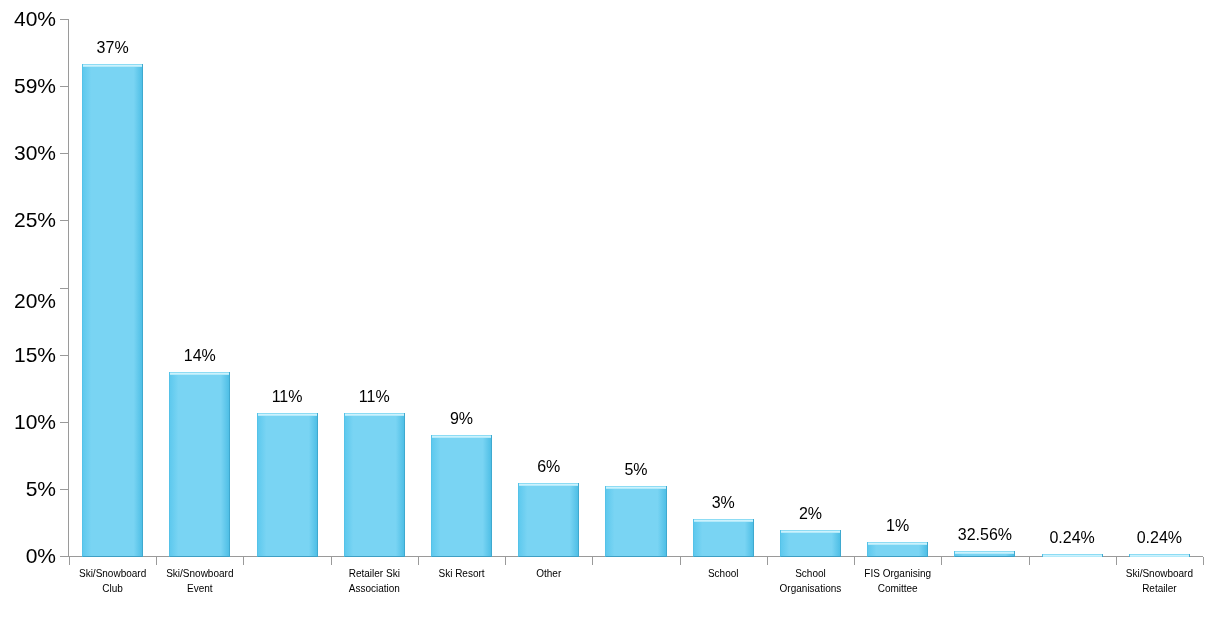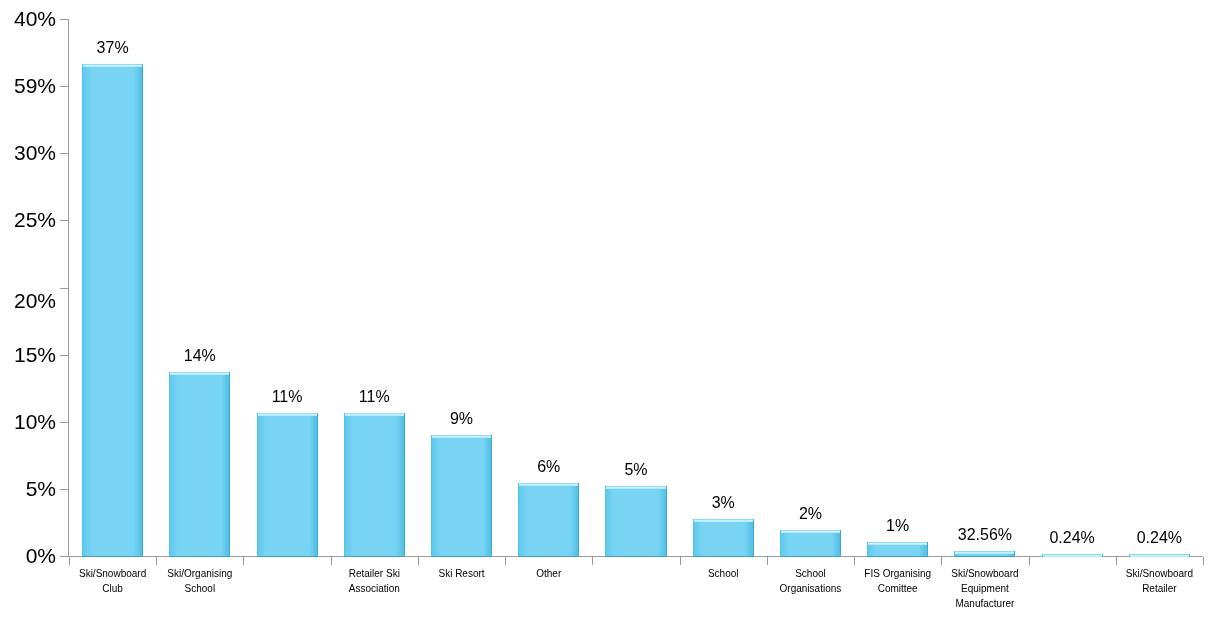--- a/index.html
+++ b/index.html
@@ -233,28 +233,27 @@
       <div class="bar-slot" style="left: 1059.85px; width: 61.0615px;">
         <div class="bar" style="height: 3.222px;">
           <div class="bar-top-hi"></div>
         </div>
         <div class="bar-label" style="bottom: 11.222px;">0.24%</div>
       </div>
     </div>
 
   <div id="x-axis-labels">
       <div class="cat-label" style="left: 0px; width: 87.2308px;">Ski/Snowboard Club</div>
-      <div class="cat-label" style="left: 87.2308px; width: 87.2308px;">Ski/Organising School</div>
+      <div class="cat-label" style="left: 87.2308px; width: 87.2308px;">Ski/Snowboard Event</div>
       <div class="cat-label" style="left: 261.692px; width: 87.2308px;">Retailer Ski Association</div>
       <div class="cat-label" style="left: 348.923px; width: 87.2308px;">Ski Resort</div>
       <div class="cat-label" style="left: 436.154px; width: 87.2308px;">Other</div>
       <div class="cat-label" style="left: 610.615px; width: 87.2308px;">School</div>
       <div class="cat-label" style="left: 697.846px; width: 87.2308px;">School Organisations</div>
       <div class="cat-label" style="left: 785.077px; width: 87.2308px;">FIS Organising Comittee</div>
-      <div class="cat-label" style="left: 872.308px; width: 87.2308px;">Ski/Snowboard Equipment Manufacturer</div>
       <div class="cat-label" style="left: 1046.77px; width: 87.2308px;">Ski/Snowboard Retailer</div>
     </div>
 
 <div class="y-tick-mark" style="top: 19px;"></div>
     <div class="y-tick-mark" style="top: 86px;"></div>
     <div class="y-tick-mark" style="top: 153px;"></div>
     <div class="y-tick-mark" style="top: 220px;"></div>
     <div class="y-tick-mark" style="top: 288px;"></div>
     <div class="y-tick-mark" style="top: 355px;"></div>
     <div class="y-tick-mark" style="top: 422px;"></div>

